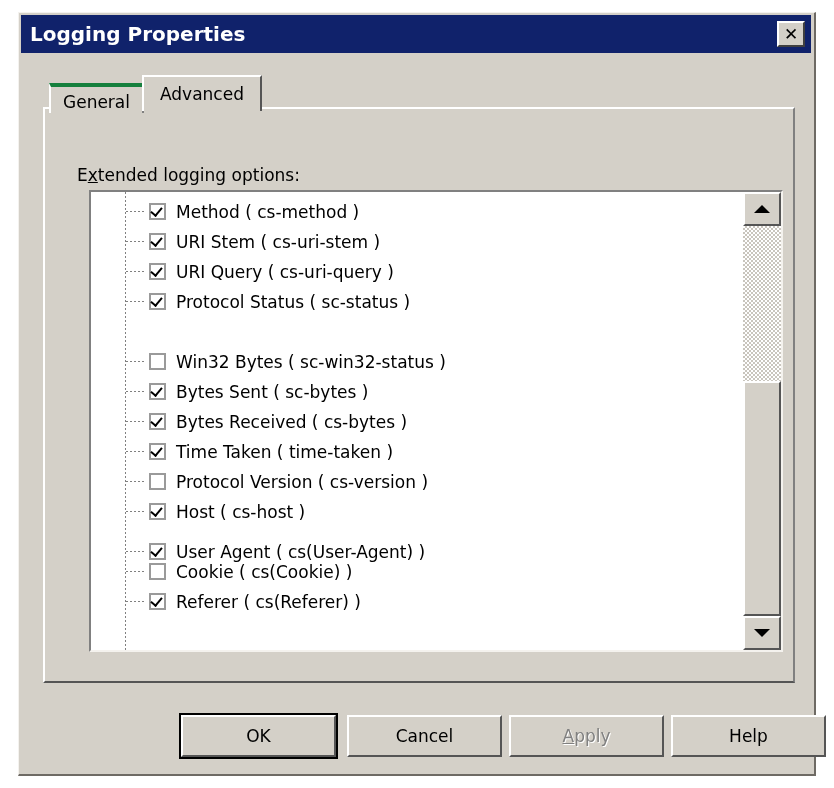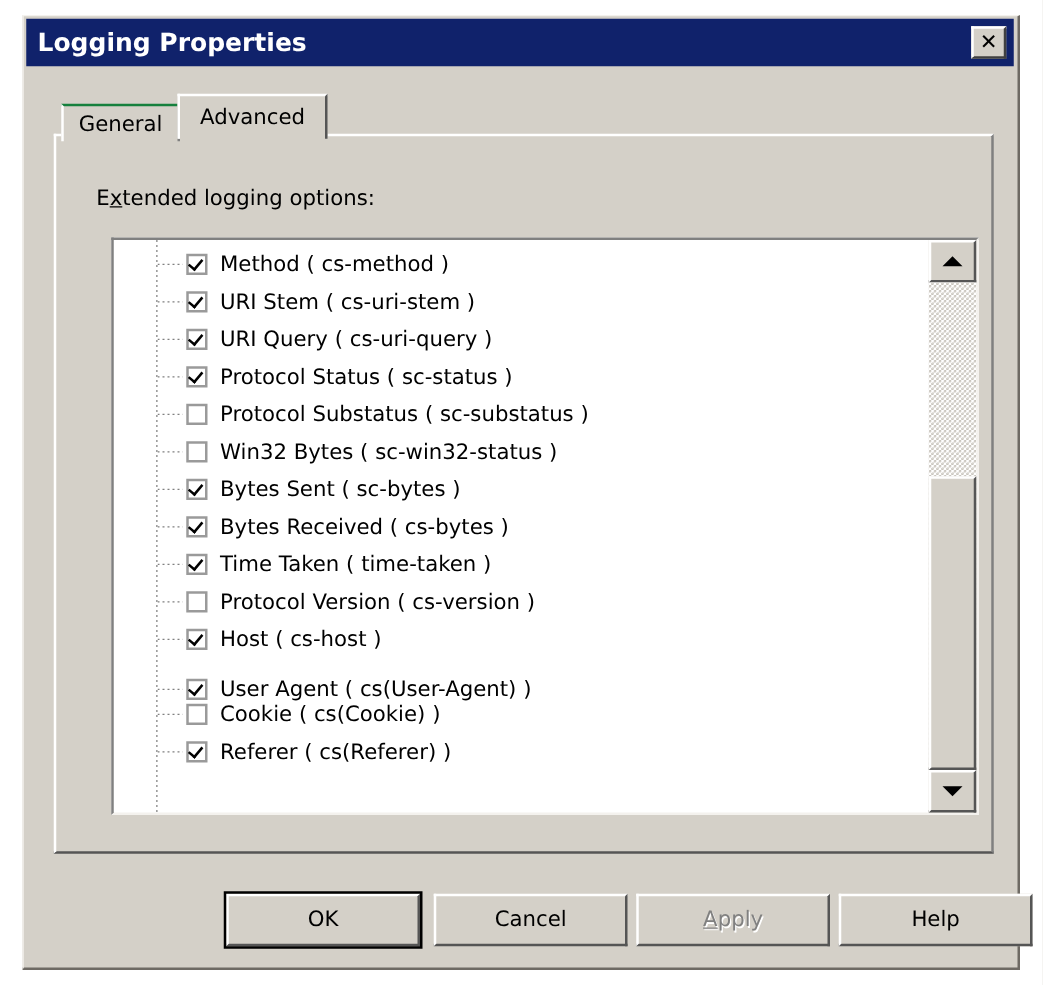--- a/index.html
+++ b/index.html
@@ -87,21 +87,21 @@
     font-size: 17px;
     color: #000000;
     padding: 0 12px;
     height: 30px;
     line-height: 30px;
     box-sizing: border-box;
     cursor: default;
     white-space: nowrap;
   }
   .tab.inactive {
-    border-top: 2px solid #15803d;
+    border-top: 4px solid #15803d;
     border-left: 2px solid #ffffff;
     border-right: 2px solid #808080;
     height: 30px;
     margin-bottom: 0px;
     position: relative;
     top: 2px;
   }
   .tab.active {
     border-top: 2px solid #ffffff;
     border-left: 2px solid #ffffff;
@@ -125,21 +125,21 @@
     border-left: 2px solid #ffffff;
     border-right: 2px solid #808080;
     border-bottom: 2px solid #555555;
     box-sizing: border-box;
     background: #d4d0c8;
   }
 
   #ext-label {
     position: absolute;
     left: 58px;
-    top: 136px;
+    top: 152px;
     font-size: 17px;
     color: #000000;
     white-space: nowrap;
   }
   #ext-label .accel {
     text-decoration: underline;
   }
 
   
   #listbox {
@@ -370,25 +370,20 @@
         </div>
         <div class="row" style="top: 65px;">
           <div class="stub"></div>
           <div class="cbox checked"></div>
           <div class="rowlabel">URI Query  ( cs-uri-query )</div>
         </div>
         <div class="row" style="top: 95px; text-align: right;">
           <div class="stub"></div>
           <div class="cbox checked"></div>
           <div class="rowlabel">Protocol Status  ( sc-status )</div>
-        </div>
-        <div class="row" style="top: 125px;">
-          <div class="stub"></div>
-          <div class="cbox"></div>
-          <div class="rowlabel">Protocol Substatus ( sc-substatus )</div>
         </div>
         <div class="row" style="top: 155px;">
           <div class="stub"></div>
           <div class="cbox"></div>
           <div class="rowlabel">Win32 Bytes  ( sc-win32-status )</div>
         </div>
         <div class="row" style="top: 185px;">
           <div class="stub"></div>
           <div class="cbox checked"></div>
           <div class="rowlabel">Bytes Sent  ( sc-bytes )</div>

